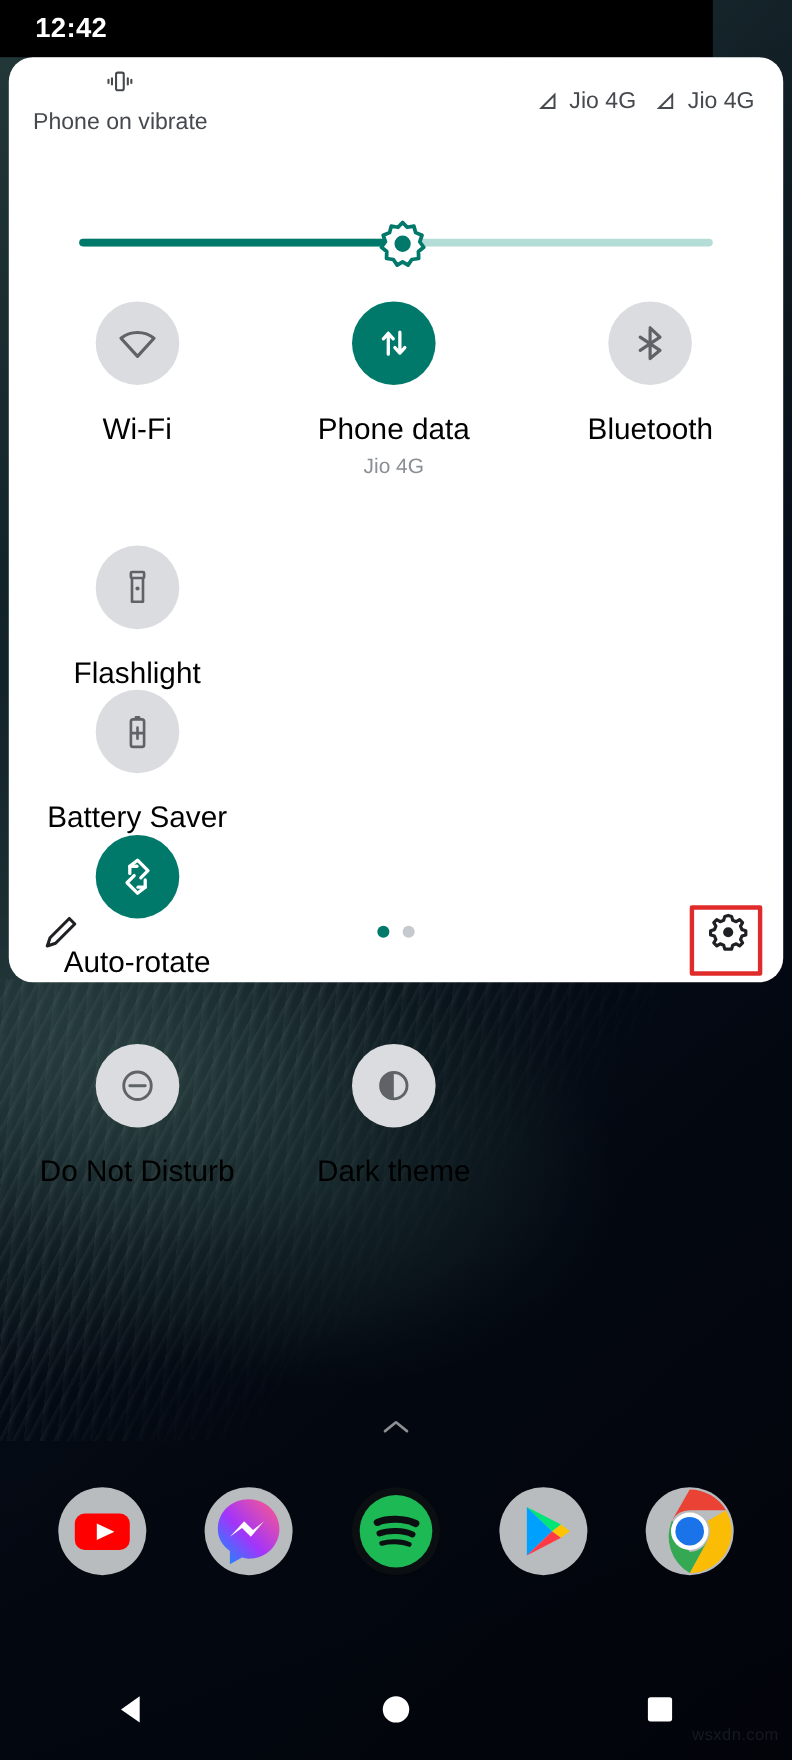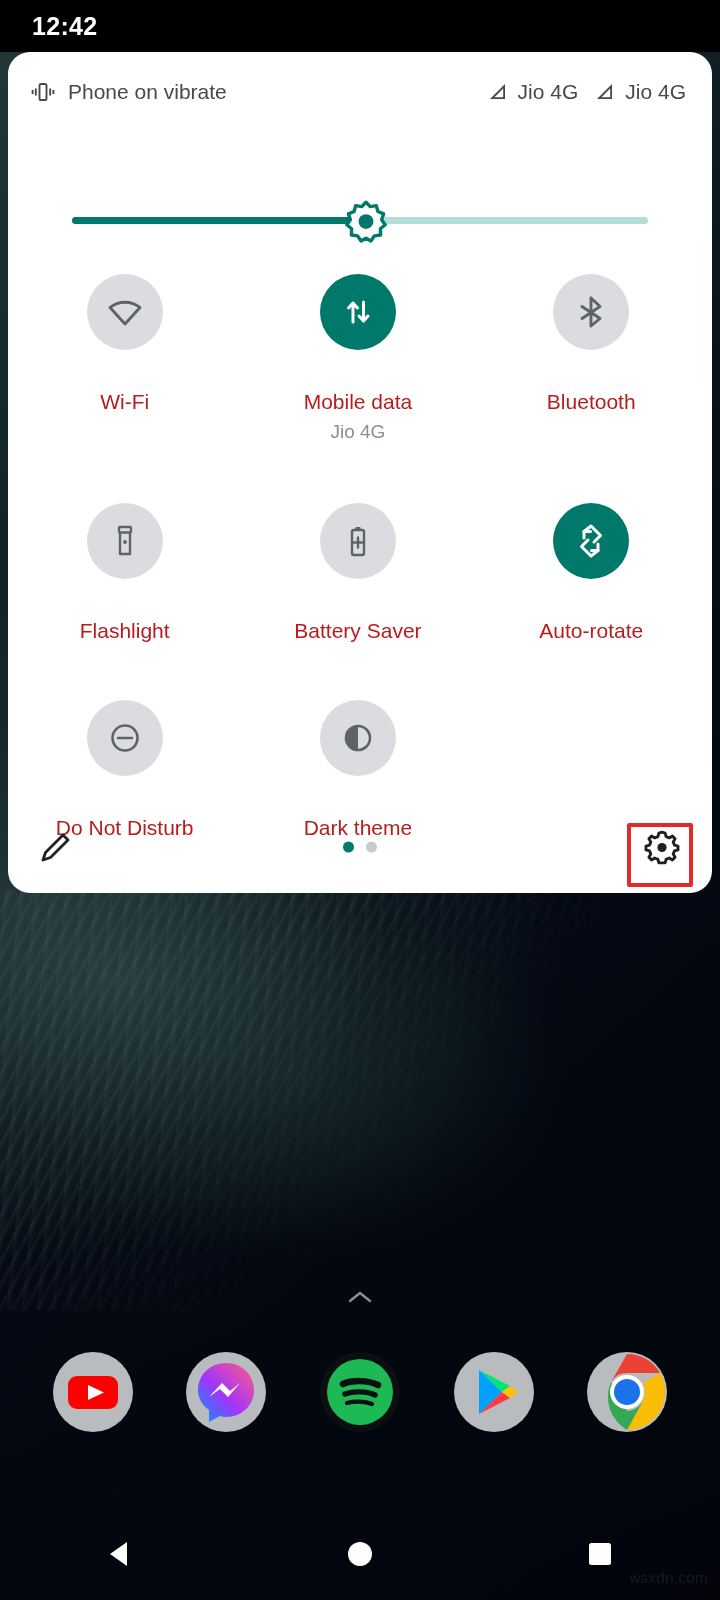--- a/index.html
+++ b/index.html
@@ -30,38 +30,38 @@
       repeating-linear-gradient(118deg, rgba(174,206,200,.13) 0px, rgba(174,206,200,0) 5px, rgba(174,206,200,0) 11px),
       repeating-linear-gradient(96deg, rgba(190,216,212,.09) 0px, rgba(190,216,212,0) 7px, rgba(190,216,212,0) 15px);
     -webkit-mask-image:linear-gradient(135deg, #000 0%, #000 36%, transparent 66%);
     mask-image:linear-gradient(135deg, #000 0%, #000 36%, transparent 66%);
     pointer-events:none;
   }
   .scrim{ position:absolute; inset:0; background:rgba(0,0,0,.32); }
 
   
   .statusbar{
-    position:absolute; left:0; top:0; width:720px; height:52px;
+    position:absolute; left:0; top:0; width:648px; height:52px;
     background:#000; display:flex; align-items:center;
   }
   .status-time{
     color:#fff; font-size:25px; font-weight:bold; margin-left:32px; letter-spacing:.3px;
   }
 
   
   .qs-panel{
     position:absolute; left:8px; top:52px; width:704px; height:841px;
     background:#fff; border-radius:22px;
   }
   .qs-header{
     position:absolute; left:0; top:0; width:704px; height:80px;
     display:flex; align-items:center; justify-content:space-between;
     padding:0 26px 0 22px;
   }
-  .qs-header-left{ display:flex; align-items:center; gap:12px; }
+  .qs-header-left{ display:flex; align-items:center; gap:12px;flex-direction:column; }
   .vib-icon{ width:26px; height:26px; display:block; }
   .qs-header-text{ font-size:21px; color:#46494d; }
   .qs-header-right{ display:flex; align-items:center; gap:16px; }
   .sim{ display:flex; align-items:center; gap:9px; }
   .sim-icon{ width:22px; height:22px; display:block; }
   .sim-text{ font-size:21px; color:#46494d; }
 
   
   .brightness{
     position:absolute; left:64px; top:156px; width:576px; height:26px;
@@ -84,27 +84,27 @@
   .tile{
     width:233.3px; display:flex; flex-direction:column; align-items:center;
   }
   .tile-circle{
     width:76px; height:76px; border-radius:50%;
     display:flex; align-items:center; justify-content:center;
     background:#dadce0;
   }
   .tile-circle.on{ background:#00796b; }
   .tile-label{
-    margin-top:40px; font-size:21px; color:#b91c1c; text-align:center; line-height:1.1;
+    margin-top:26px; font-size:27px; color:#000000; text-align:center; line-height:1.1;
   }
   .tile-sub{
     margin-top:9px; font-size:19px; color:#8a8f94; text-align:center; line-height:1.1;
   }
   .tile.left-align{ align-items:flex-start; padding-left:38px; }
-  .row-gap-1{ margin-top:60px; }
+  .row-gap-1{ margin-top:60px;flex-direction:column; }
   .row-gap-2{ margin-top:58px; }
 
   
   .qs-footer{
     position:absolute; left:0; bottom:0; width:704px; height:92px;
   }
   .edit-btn{ position:absolute; left:26px; top:26px; width:42px; height:42px; }
   .page-dots{
     position:absolute; left:50%; top:46px; transform:translate(-50%,-50%);
     display:flex; gap:12px; align-items:center;
@@ -284,21 +284,21 @@
           <div class="tile-label">Wi-Fi</div>
         </div>
 
         <div class="tile">
           <div class="tile-circle on">
             <svg viewBox="0 0 40 40" width="40" height="40">
               <path d="M15 30 L15 11 M15 11 L10.5 16 M15 11 L19.5 16" fill="none" stroke="#ffffff" stroke-width="3" stroke-linecap="round" stroke-linejoin="round"></path>
               <path d="M25.5 10 L25.5 29 M25.5 29 L21 24 M25.5 29 L30 24" fill="none" stroke="#ffffff" stroke-width="3" stroke-linecap="round" stroke-linejoin="round"></path>
             </svg>
           </div>
-          <div class="tile-label">Mobile data</div>
+          <div class="tile-label">Phone data</div>
           <div class="tile-sub">Jio 4G</div>
         </div>
 
         <div class="tile">
           <div class="tile-circle">
             <svg viewBox="0 0 40 40" width="40" height="40">
               <path d="M20 6 L29 14.5 L11 26.5 M20 34 L20 6 M11 14.5 L29 26.5 L20 34" fill="none" stroke="#5f6368" stroke-width="2.9" stroke-linecap="round" stroke-linejoin="round"></path>
             </svg>
           </div>
           <div class="tile-label">Bluetooth</div>

